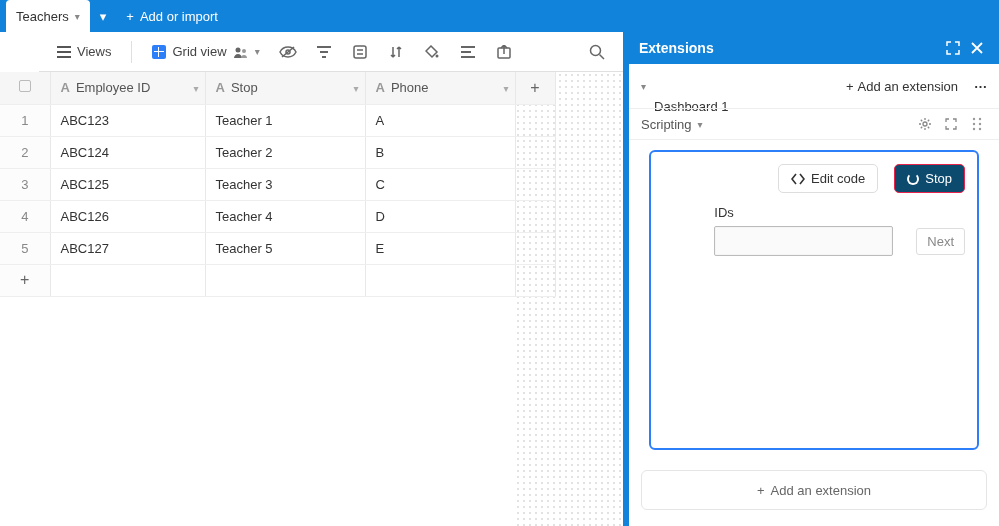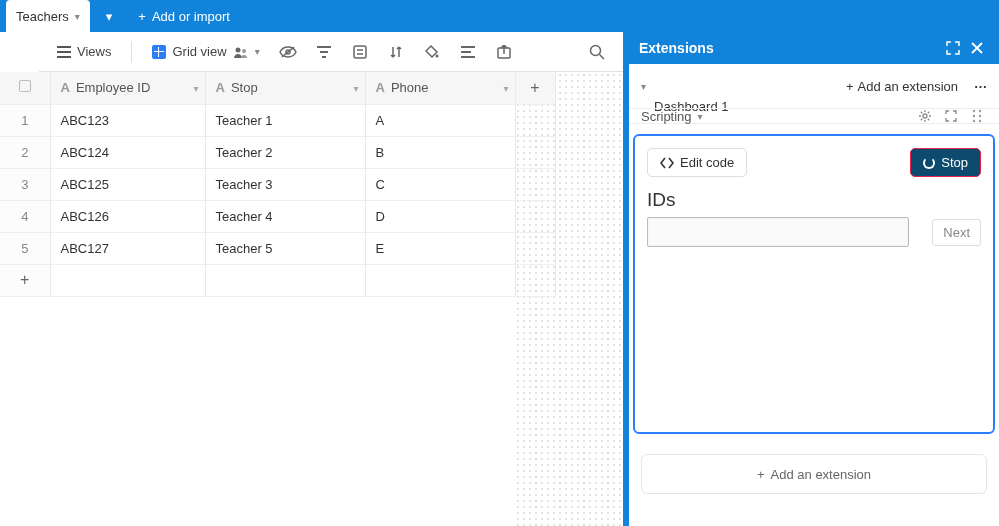--- a/index.html
+++ b/index.html
@@ -1,18 +1,18 @@
 <!DOCTYPE html>
 <html><head>
 <meta charset="utf-8">
 <style>
 * { box-sizing: border-box; margin: 0; padding: 0; font-family: -apple-system, BlinkMacSystemFont, "Segoe UI", Helvetica, Arial, sans-serif; }
 html, body { width: 999px; height: 526px; overflow: hidden; }
 body { background: #1283da; display: flex; flex-direction: column; }
-.topbar { height: 32px; background: #1283da; display: flex; align-items: center; padding: 0 6px; gap: 6px; color: #fff; font-size: 13px; }
+.topbar { height: 32px; background: #1283da; display: flex; align-items: center; padding: 0 6px; color: #fff; font-size: 13px; }
 .tab-active { background: #fff; color: #333; border-radius: 4px 4px 0 0; height: 32px; display: flex; align-items: center; padding: 0 10px; gap: 6px; font-weight: 500; }
 .tab-active .chev { color: #888; }
 .topbar-btn { display: flex; align-items: center; gap: 6px; padding: 0 10px; height: 32px; color: #fff; cursor: pointer; }
 .ext-header { background: #1283da; color: #fff; height: 32px; display:flex; align-items:center; padding: 0 10px; font-size: 14px; font-weight: 600; }
 .ext-header .spacer{flex:1}
 .ext-header .icon-btn{width:24px;height:24px;display:flex;align-items:center;justify-content:center;cursor:pointer;border-radius:3px;}
 .main { flex:1; display:flex; background:#f5f5f5; overflow:hidden;}
 .left { flex:1; background:#fff; display:flex; flex-direction:column; border-right: 6px solid #1283da; position:relative;}
 .toolbar { height: 40px; border-bottom: 1px solid #e0e0e0; display:flex; align-items:center; padding: 0 12px; gap: 8px; color:#444; font-size:13px;margin-left:39px;}
 .toolbar .divider { width:1px; height:22px; background:#e0e0e0; margin:0 6px;}
@@ -37,28 +37,28 @@
 .add-col{width:40px; text-align:center; color:#666; font-size:16px;}
 .add-row td{color:#666; font-size:16px;}
 .field-icon{color:#999; font-weight:700; margin-right:6px;}
 .dots-bg{position:absolute; top:40px; right:0; bottom:0; width:calc(100% - 515px); background-image: radial-gradient(#e2e2e2 1px, transparent 1px); background-size: 6px 6px; pointer-events:none;}
 .search-area{margin-left:auto;}
 .right { width: 370px; background:#f9f9f9; display:flex; flex-direction:column;}
 .right-inner{flex:1; background:#fff; margin:0; display:flex; flex-direction:column;}
 .dash-bar{height:44px; display:flex; align-items:center; padding:0 12px; gap:8px; font-size:13px; color:#333;}
 .dash-bar .add-ext{display:flex;align-items:center;gap:4px;font-weight:500;cursor:pointer;}
 .dash-bar .more{cursor:pointer;}
-.script-bar{height:16px;border-top:1px solid #eee;border-bottom:1px solid #eee;display:flex;align-items:center;padding:0 12px;font-size:13px;color:#555;gap:6px;}
+.script-bar{height:32px;border-top:1px solid #eee;border-bottom:1px solid #eee;display:flex;align-items:center;padding:0 12px;font-size:13px;color:#555;gap:6px;}
 .script-bar .spacer{flex:1}
 .script-bar .mini-icon{width:20px;height:20px;display:flex;align-items:center;justify-content:center;cursor:pointer;color:#888;}
-.script-card{margin:10px 4px; border:2px solid #2d7ff9; border-radius:6px; padding:12px; display:flex; flex-direction:column; gap:12px; min-height:300px;}
+.script-card{margin:10px 20px; border:2px solid #2d7ff9; border-radius:6px; padding:12px; display:flex; flex-direction:column; gap:12px; min-height:300px;align-items:flex-end;}
 .sc-toolbar{display:flex; gap:8px; align-items:center;}
 .pill{border:1px solid #ddd; background:#fff; border-radius:5px; padding:6px 12px; font-size:13px; display:flex; align-items:center; gap:6px; cursor:pointer; color:#333;}
 .pill.stop{background:#0c4a6e;color:#fff;border-color:#e5234b;font-weight:500;}
-.sc-body .label{font-size:19px;color:#333;margin-bottom:6px;}
+.sc-body .label{font-size:13px;color:#333;margin-bottom:6px;}
 .sc-row{display:flex;gap:23px;align-items:center;}
 .sc-input{flex:1;height:30px;border:1px solid #bbb;background:#fafafa;border-radius:2px;box-shadow: inset 0 0 0 1px rgba(0,0,0,0.02);}
 .sc-next{color:#888;font-size:13px;border:1px solid #ddd;border-radius:3px;padding:5px 10px;cursor:pointer;}
 .add-ext-row{margin:10px 12px; border:1px solid #e5e5e5; border-radius:6px; height:40px; display:flex; align-items:center; justify-content:center; color:#666; font-size:13px; gap:6px; cursor:pointer;}
 svg{display:block}
 .chev-down{font-size:10px;color:#888;}
 .sc-toolbar .spacer{flex:1}
 .spin{width:12px;height:12px;border:2px solid #fff;border-top-color:transparent;border-radius:50%;display:inline-block;}
 </style>
 </head>

